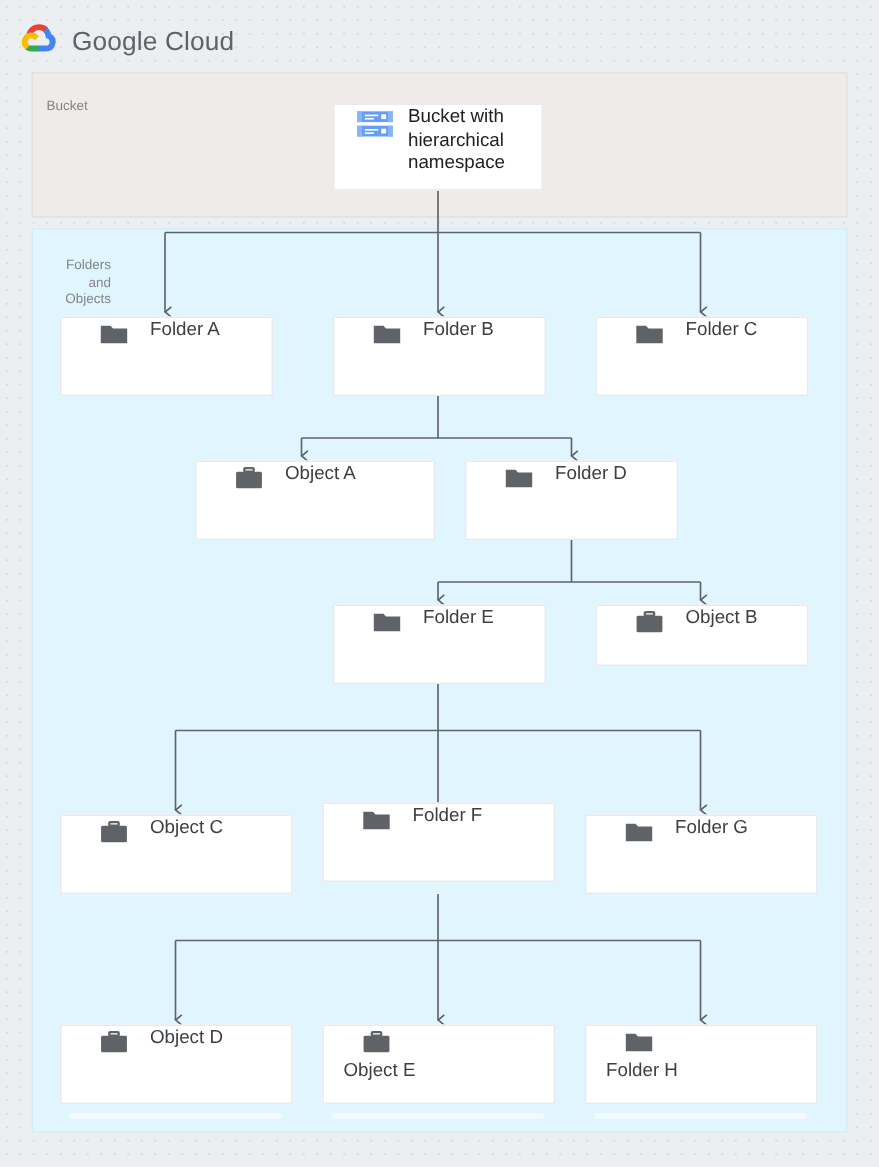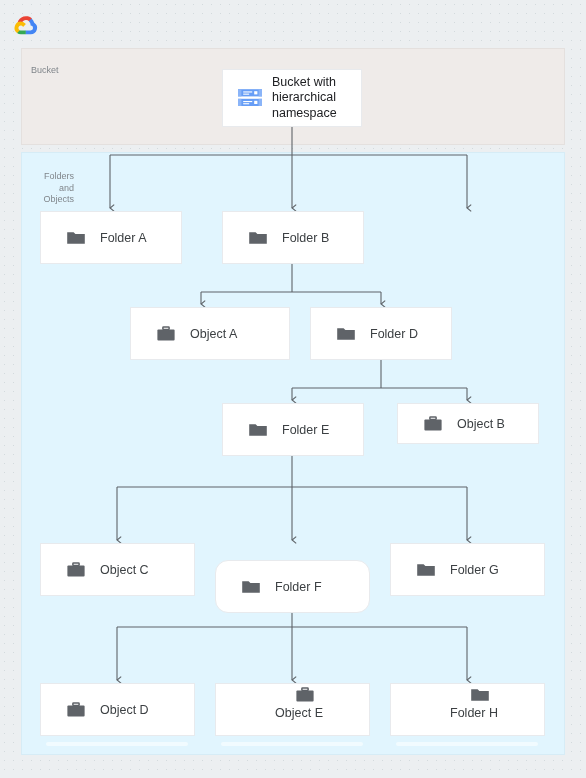--- a/index.html
+++ b/index.html
@@ -35,21 +35,21 @@
   .lbl-bucket{left:31px;top:65px;}
   .lbl-folders{left:26px;top:171px;width:48px;text-align:right;}
 
   
   #wires{position:absolute;left:0;top:0;width:586px;height:778px;pointer-events:none;}
 
   
   .node{
     position:absolute;box-sizing:border-box;
     background:#ffffff;border:1px solid #e8eaed;
-    display:flex;align-items:center;
+    display:flex;
   }
   .node .ico{flex:0 0 auto;margin-left:24px;width:22px;height:22px;display:block;}
   .node .lbl{margin-left:13px;font-size:12.5px;color:#3c4043;white-space:nowrap;}
 
   .node-root{
     left:222px;top:69px;width:140px;height:58px;
   }
   .node-root .ico{margin-left:14px;width:26px;height:26px;}
   .node-root .lbl{margin-left:9px;font-size:12.5px;color:#202124;line-height:15.5px;white-space:normal;width:88px;}
 
@@ -63,20 +63,21 @@
 
   <div class="brand">
     <span>
       <svg class="brand-logo" viewBox="0 0 24 24" aria-hidden="true">
         <path d="M14.9 6.6l.6.0 1.8-1.8.1-.77A8.1 8.1 0 0 0 4.2 7.98a1 1 0 0 1 .63-.04l3.6-.6s.18-.3.28-.29a4.5 4.5 0 0 1 6.17-.45z" fill="#ea4335"></path>
         <path d="M19.6 7.98a8.1 8.1 0 0 0-2.44-3.93L14.6 6.6a4.5 4.5 0 0 1 1.65 3.57v.45a2.25 2.25 0 0 1 0 4.5h-4.5l-.45.46v2.7l.45.44h4.5a5.86 5.86 0 0 0 3.35-10.74z" fill="#4285f4"></path>
         <path d="M7.24 18.72h4.5v-3.6h-4.5a2.23 2.23 0 0 1-.92-.2l-.64.19-1.81 1.8-.16.61a5.82 5.82 0 0 0 3.53 1.2z" fill="#34a853"></path>
         <path d="M7.24 7.02A5.86 5.86 0 0 0 3.7 17.52l2.61-2.6a2.25 2.25 0 1 1 2.98-2.98l2.61-2.61a5.85 5.85 0 0 0-4.66-2.31z" fill="#fbbc05"></path>
       </svg>
     </span>
+    <span class="brand-text">Google Cloud</span>
   </div>
 
   <div class="panel panel-bucket"></div>
   <div class="panel panel-folders"></div>
 
   <div class="panel-label lbl-bucket">Bucket</div>
   <div class="panel-label lbl-folders">
     <div>Folders</div>
     <div>and</div>
     <div>Objects</div>
@@ -159,20 +160,28 @@
 
   <div class="node" style="left:222px;top:211px;width:142px;height:53px;">
     <span class="ico">
       <svg viewBox="0 0 24 24" width="22" height="22">
           <path d="M2.4 5.6h7l1.9 2.1h10.3v10.7H2.4z" fill="#5f6368"></path>
         </svg>
     </span>
     <span class="lbl">Folder B</span>
   </div>
 
+  <div class="node" style="left:397px;top:211px;width:142px;height:53px;">
+    <span class="ico">
+      <svg viewBox="0 0 24 24" width="22" height="22">
+          <path d="M2.4 5.6h7l1.9 2.1h10.3v10.7H2.4z" fill="#5f6368"></path>
+        </svg>
+    </span>
+    <span class="lbl">Folder C</span>
+  </div>
 
   <div class="node" style="left:130px;top:307px;width:160px;height:53px;">
     <span class="ico">
       <svg viewBox="0 0 24 24" width="22" height="22">
         <rect x="8.6" y="4.4" width="6.8" height="2.6" rx="0.7" fill="none" stroke="#5f6368" stroke-width="1.7"></rect>
         <rect x="2.6" y="7" width="18.8" height="12.1" rx="1.1" fill="#5f6368"></rect>
       </svg>
     </span>
     <span class="lbl">Object A</span>
   </div>
@@ -208,21 +217,21 @@
   <div class="node" style="left:40px;top:543px;width:155px;height:53px;">
     <span class="ico">
       <svg viewBox="0 0 24 24" width="22" height="22">
         <rect x="8.6" y="4.4" width="6.8" height="2.6" rx="0.7" fill="none" stroke="#5f6368" stroke-width="1.7"></rect>
         <rect x="2.6" y="7" width="18.8" height="12.1" rx="1.1" fill="#5f6368"></rect>
       </svg>
     </span>
     <span class="lbl">Object C</span>
   </div>
 
-  <div class="node" style="left:215px;top:560px;width:155px;height:53px;border-radius:13px;">
+  <div class="node" style="left:215px;top:535px;width:155px;height:53px;">
     <span class="ico">
       <svg viewBox="0 0 24 24" width="22" height="22">
           <path d="M2.4 5.6h7l1.9 2.1h10.3v10.7H2.4z" fill="#5f6368"></path>
         </svg>
     </span>
     <span class="lbl">Folder F</span>
   </div>
 
   <div class="node" style="left:390px;top:543px;width:155px;height:53px;">
     <span class="ico">

